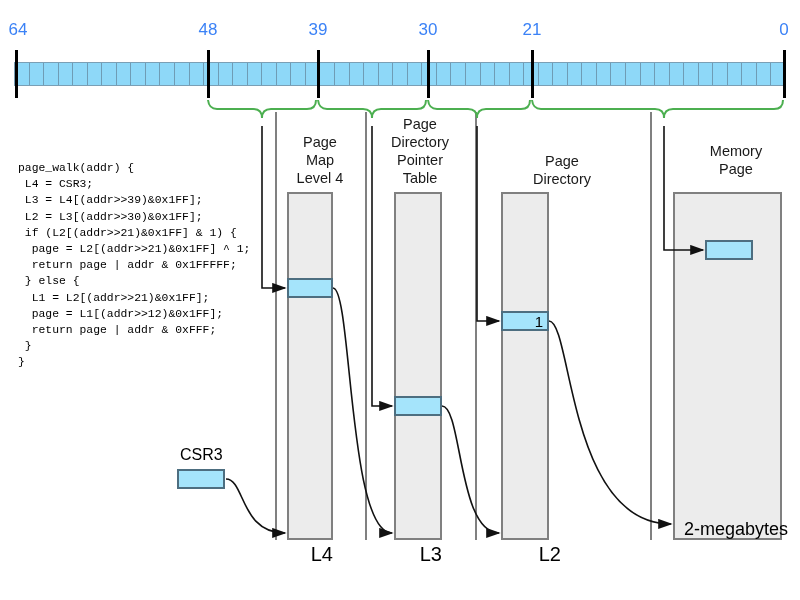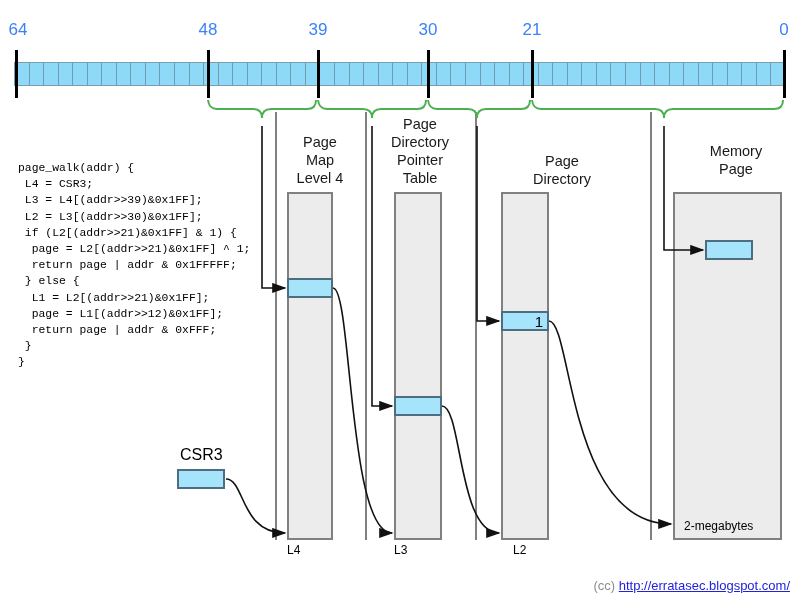--- a/index.html
+++ b/index.html
@@ -46,24 +46,24 @@
     position:absolute;background:#ececec;
     border:2px solid #808080;box-sizing:border-box;
   }
   .entry{
     position:absolute;background:#a5e4fb;
     border:2px solid #4d6e80;box-sizing:border-box;
     font-size:15px;color:#000;text-align:right;
     padding-right:4px;line-height:18px;
   }
   .bottom-label{
-    position:absolute;text-align:left;font-size:12px;color:#000;
+    position:absolute;text-align:right;font-size:20px;color:#000;
   }
   .mempage-label{
-    position:absolute;font-size:12px;color:#000;text-align:left;
+    position:absolute;font-size:18px;color:#000;text-align:left;
   }
 
   
   .csr3-label{position:absolute;font-size:16px;color:#000;}
   .csr3-box{
     position:absolute;background:#a5e4fb;border:2px solid #4d6e80;
     box-sizing:border-box;
   }
 
   
@@ -204,24 +204,20 @@
  if (L2[(addr&gt;&gt;21)&amp;0x1FF] &amp; 1) {
   page = L2[(addr&gt;&gt;21)&amp;0x1FF] ^ 1;
   return page | addr &amp; 0x1FFFFF;
  } else {
   L1 = L2[(addr&gt;&gt;21)&amp;0x1FF];
   page = L1[(addr&gt;&gt;12)&amp;0x1FF];
   return page | addr &amp; 0xFFF;
  }
 }</div>
 
-  <div class="footer">
-    <span class="cc">(cc)</span>
-    <span class="lnk">http://erratasec.blogspot.com/</span>
-  </div>
 
   <svg class="overlay" viewBox="0 0 800 600">
     <defs>
       <marker id="arrow" markerWidth="9" markerHeight="9" refX="8" refY="3.2" orient="auto" markerUnits="strokeWidth">
         <path d="M0,0 L9,3.2 L0,6.4 z" fill="#111"></path>
       </marker>
     </defs>
 
     <g fill="none" stroke="#4caf50" stroke-width="2">
       <path d="M207,100 q0,8 7,8 L300,108 q7,0 7,8 q0,-8 7,-8 L410,108 q7,0 7,-8" style="display:none"></path>

